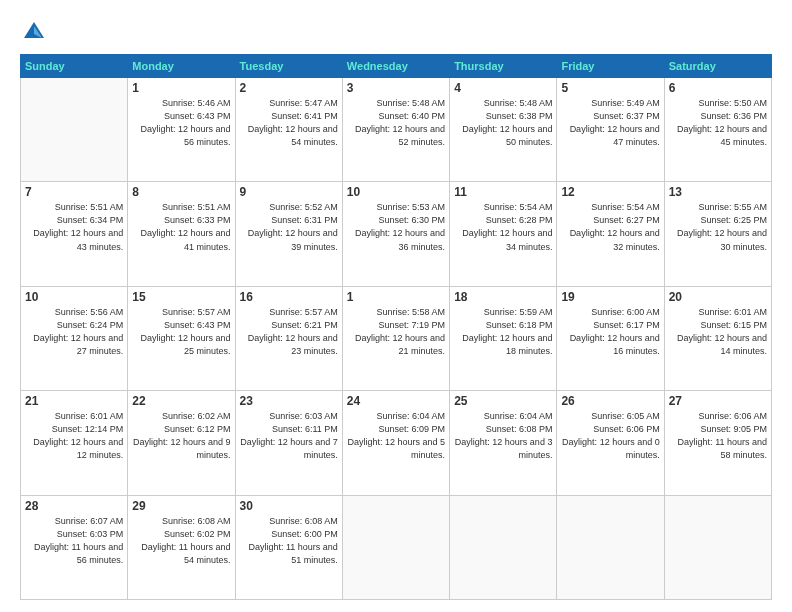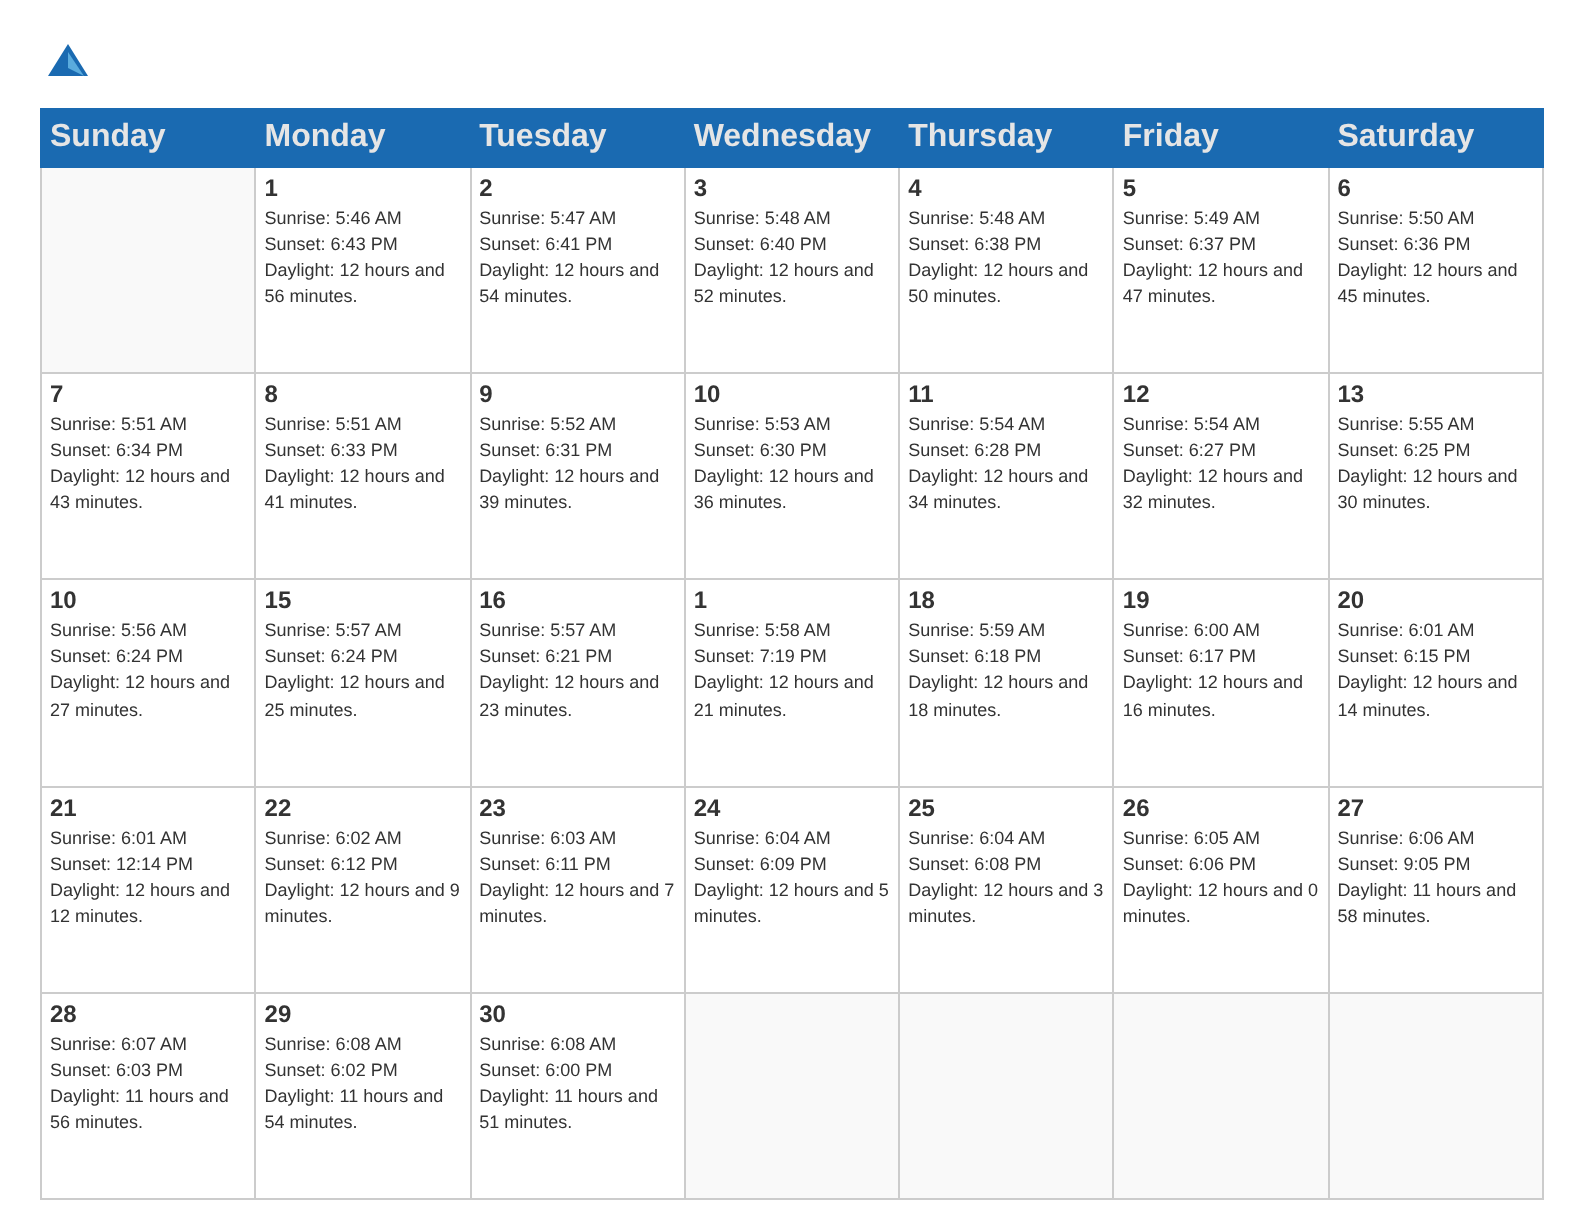--- a/index.html
+++ b/index.html
@@ -62,22 +62,22 @@
     }
     .calendar {
       flex: 1;
       border: 1px solid #ccc;
       border-collapse: collapse;
       width: 100%;
       table-layout: fixed;
     }
     .calendar th {
       background: #1a6ab1;
-      color: #e5e5e5;
-      font-size: 16px;
+      color: #5eead4;
+      font-size: 11px;
       font-weight: bold;
       padding: 5px 4px;
       text-align: left;
       border: 1px solid #1a6ab1;
     }
     .calendar td {
       border: 1px solid #ccc;
       vertical-align: top;
       padding: 3px 4px;
       font-size: 9.5px;
@@ -88,20 +88,21 @@
       font-size: 12px;
       font-weight: bold;
       color: #333;
       display: block;
       margin-bottom: 2px;
     }
     .cell-info {
       font-size: 9px;
       line-height: 1.45;
       color: #333;
+      text-align: right;
     }
     .empty-cell {
       background: #f9f9f9;
     }
   </style>
 </head>
 <body>
 
 <div class="page">
   <div class="header">
@@ -234,21 +235,21 @@
           <td>
             <span class="day-num">10</span>
             <div class="cell-info">Sunrise: 5:56 AM
 Sunset: 6:24 PM
 Daylight: 12 hours
 and 27 minutes.</div>
           </td>
           <td>
             <span class="day-num">15</span>
             <div class="cell-info">Sunrise: 5:57 AM
-Sunset: 6:24 PM
+Sunset: 6:43 PM
 Daylight: 12 hours
 and 25 minutes.</div>
           </td>
           <td>
             <span class="day-num">16</span>
             <div class="cell-info">Sunrise: 5:57 AM
 Sunset: 6:21 PM
 Daylight: 12 hours
 and 23 minutes.</div>
           </td>

